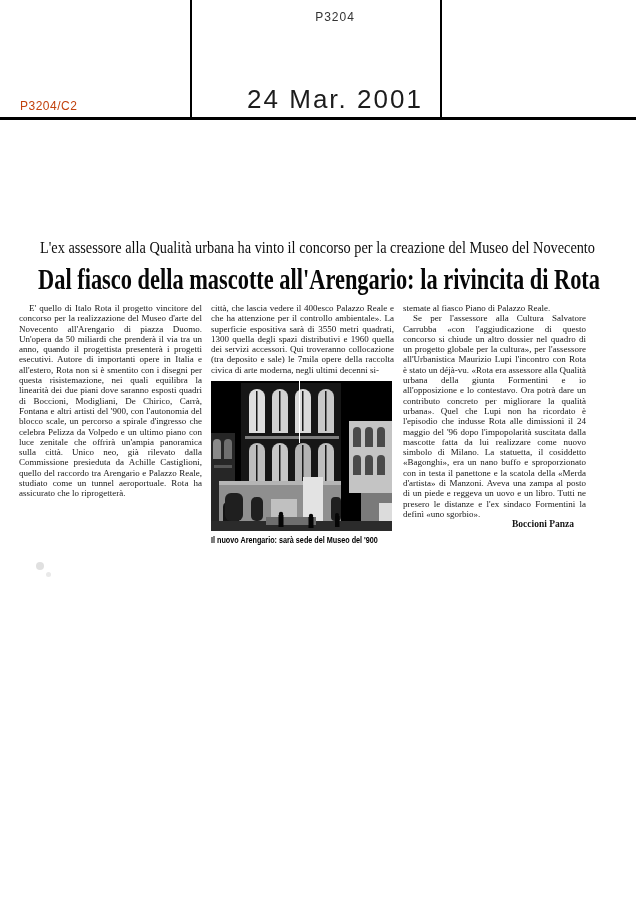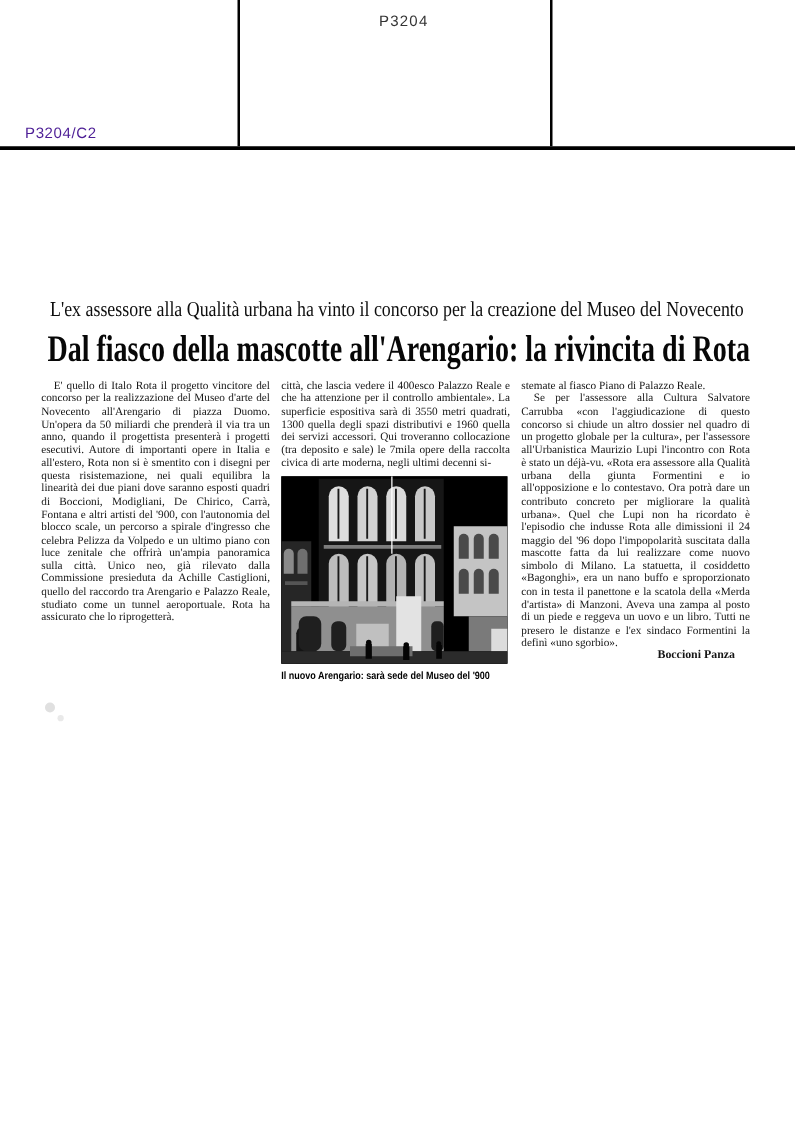--- a/index.html
+++ b/index.html
@@ -5,40 +5,40 @@
   html,body{margin:0;padding:0;background:#777;}
   .page{
     position:relative;width:636px;height:900px;background:#ffffff;
     font-family:"Liberation Serif",serif;color:#111;overflow:hidden;
     margin:0 auto;
   }
   
   .vline{position:absolute;top:0;width:2px;height:117px;background:#000;}
   .vline.l{left:190px;} .vline.r{left:440px;}
   .hrule{position:absolute;top:117px;left:0;width:636px;height:3px;background:#000;}
-  .hdr-cell{position:absolute;left:176px;width:294px;text-align:center;}
+  .hdr-cell{position:absolute;left:188px;width:294px;text-align:center;}
   .ref-center{top:10px;font:12px "Liberation Sans",sans-serif;color:#333;letter-spacing:1px;}
   .paper-name{top:36px;font-family:"DejaVu Serif",serif;font-size:15px;font-weight:bold;font-style:italic;letter-spacing:1.5px;color:#000;}
   .issue-date{top:84px;font-family:"Liberation Sans",sans-serif;font-size:26px;letter-spacing:2px;color:#1c1c1c;}
-  .ref-left{position:absolute;left:20px;top:99px;font:12px "Liberation Sans",sans-serif;color:#4c1d95;letter-spacing:.5px;}
+  .ref-left{position:absolute;left:20px;top:99px;font:12px "Liberation Sans",sans-serif;color:#c2410c;letter-spacing:.5px;}
   
   .section-title{
     position:absolute;left:82px;top:168px;margin:0;
     font-family:"Liberation Serif",serif;font-weight:normal;
     font-size:33px;letter-spacing:1px;color:#090909;line-height:48px;
   }
   .section-title::first-letter{font-size:48px;}
   
   .kicker-svg{position:absolute;left:38px;top:235px;}
   .kicker-svg text{font-family:"Liberation Serif",serif;font-size:17px;fill:#0d0d0d;}
   .headline-svg{position:absolute;left:36px;top:258px;}
   .headline-svg text{font-family:"Liberation Serif",serif;font-size:30px;font-weight:bold;fill:#070707;}
   
   .body-cols{
-    position:absolute;left:33px;top:303px;width:567px;
+    position:absolute;left:19px;top:303px;width:567px;
     display:flex;gap:9px;
   }
   .col{width:183px;font-size:9px;line-height:10.3px;text-align:justify;color:#161616;}
   .col p{margin:0;text-indent:10px;}
   .col p.cont{text-indent:0;}
   .photo-wrap{margin-top:6px;width:181px;height:150px;background:#000;}
   .caption{
     margin-top:4px;font-family:"Liberation Sans",sans-serif;font-weight:bold;
     font-size:8.5px;line-height:10px;white-space:nowrap;
     transform:scaleX(.85);transform-origin:left center;color:#000;text-align:left;text-indent:0;
@@ -52,20 +52,21 @@
 <body>
 
 <div class="page">
 
   <div class="vline l"></div>
   <div class="vline r"></div>
   <div class="hrule"></div>
 
   <div class="ref-left">P3204/C2</div>
   <div class="hdr-cell ref-center">P3204</div>
+  <div class="hdr-cell issue-date">24 Mar. 2001</div>
 
 
   <svg class="kicker-svg" width="570" height="24">
     <text x="2" y="18" textLength="555" lengthAdjust="spacingAndGlyphs">L'ex assessore alla Qualità urbana ha vinto il concorso per la creazione del Museo del Novecento</text>
   </svg>
 
   <svg class="headline-svg" width="572" height="42">
     <text x="2" y="31" textLength="562" lengthAdjust="spacingAndGlyphs">Dal fiasco della mascotte all'Arengario: la rivincita di Rota</text>
   </svg>
 

